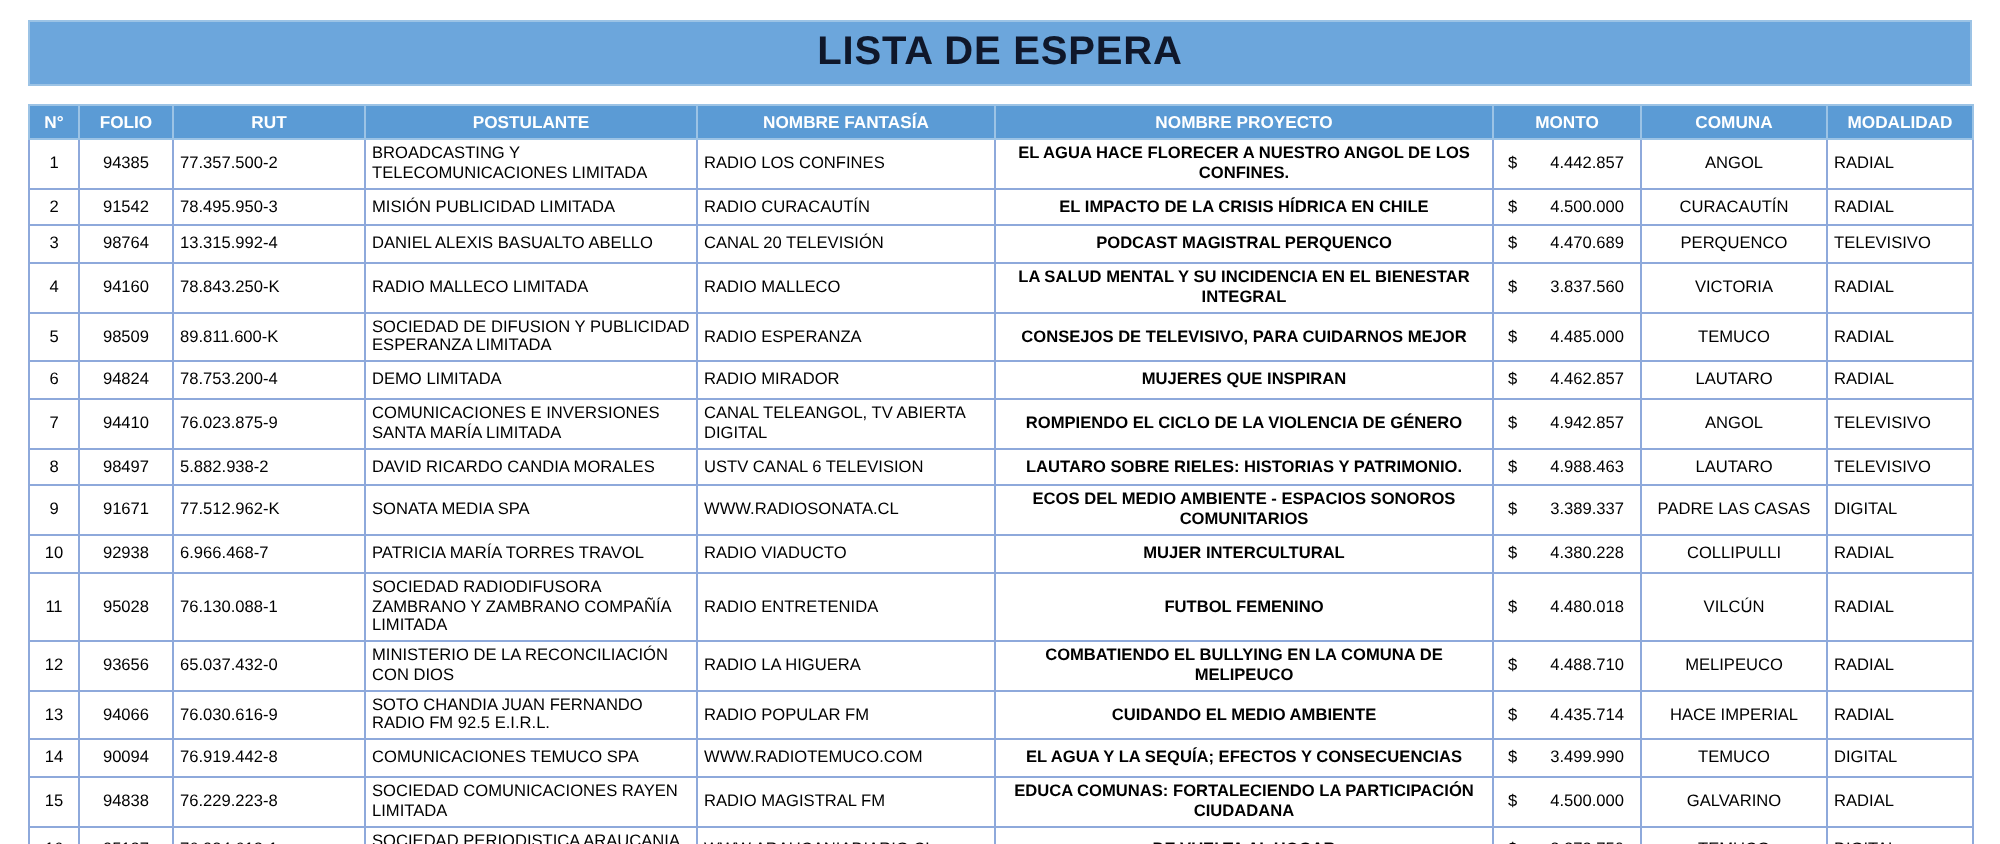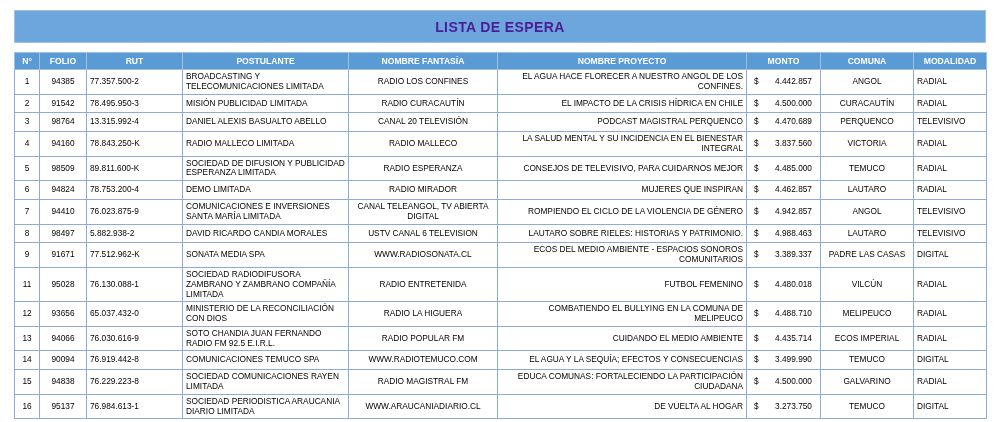--- a/index.html
+++ b/index.html
@@ -22,22 +22,22 @@
     position: absolute;
     left: 14px; top: 10px;
     width: 972px; height: 33px;
     background: #6CA6DC;
     border: 1px solid #9CC3E5;
     display: flex;
     align-items: center;
     justify-content: center;
   }
   .title-bar .title-text {
-    color: #4c1d95;
-    font-size: 14px;
+    color: #0f172a;
+    font-size: 20px;
     font-weight: bold;
     letter-spacing: 0.4px;
   }
 
   
   .table-wrap {
     position: absolute;
     left: 14px; top: 52px;
     width: 972px;
   }
@@ -73,22 +73,22 @@
   col.c-fan  { width: 149px; }
   col.c-pro  { width: 249px; }
   col.c-mon  { width: 74px; }
   col.c-com  { width: 93px; }
   col.c-mod  { width: 73px; }
 
   td.num   { text-align: center; }
   td.fol   { text-align: center; }
   td.rut   { text-align: left; }
   td.pos   { text-align: left; }
-  td.fan   { text-align: center; }
-  td.pro   { text-align: right; }
+  td.fan   { text-align: left; }
+  td.pro   { text-align: center; font-weight: bold; }
   td.com   { text-align: center; }
   td.mod   { text-align: left; }
 
   td.mon {
     padding: 0;
   }
   td.mon .money {
     display: flex;
     align-items: center;
     justify-content: space-between;
@@ -272,20 +272,36 @@
             <td class="mon">
               <div class="money">
                 <span class="cur">$</span>
                 <span class="amt">3.389.337</span>
               </div>
             </td>
             <td class="com">PADRE LAS CASAS</td>
             <td class="mod">DIGITAL</td>
           </tr>
           <tr>
+            <td class="num">10</td>
+            <td class="fol">92938</td>
+            <td class="rut">6.966.468-7</td>
+            <td class="pos">PATRICIA MARÍA TORRES TRAVOL</td>
+            <td class="fan">RADIO VIADUCTO</td>
+            <td class="pro">MUJER INTERCULTURAL</td>
+            <td class="mon">
+              <div class="money">
+                <span class="cur">$</span>
+                <span class="amt">4.380.228</span>
+              </div>
+            </td>
+            <td class="com">COLLIPULLI</td>
+            <td class="mod">RADIAL</td>
+          </tr>
+          <tr>
             <td class="num">11</td>
             <td class="fol">95028</td>
             <td class="rut">76.130.088-1</td>
             <td class="pos">SOCIEDAD RADIODIFUSORA ZAMBRANO Y ZAMBRANO COMPAÑÍA LIMITADA</td>
             <td class="fan">RADIO ENTRETENIDA</td>
             <td class="pro">FUTBOL FEMENINO</td>
             <td class="mon">
               <div class="money">
                 <span class="cur">$</span>
                 <span class="amt">4.480.018</span>
@@ -316,21 +332,21 @@
             <td class="rut">76.030.616-9</td>
             <td class="pos">SOTO CHANDIA JUAN FERNANDO RADIO FM 92.5 E.I.R.L.</td>
             <td class="fan">RADIO POPULAR FM</td>
             <td class="pro">CUIDANDO EL MEDIO AMBIENTE</td>
             <td class="mon">
               <div class="money">
                 <span class="cur">$</span>
                 <span class="amt">4.435.714</span>
               </div>
             </td>
-            <td class="com">ECOS IMPERIAL</td>
+            <td class="com">HACE IMPERIAL</td>
             <td class="mod">RADIAL</td>
           </tr>
           <tr>
             <td class="num">14</td>
             <td class="fol">90094</td>
             <td class="rut">76.919.442-8</td>
             <td class="pos">COMUNICACIONES TEMUCO SPA</td>
             <td class="fan">WWW.RADIOTEMUCO.COM</td>
             <td class="pro">EL AGUA Y LA SEQUÍA; EFECTOS Y CONSECUENCIAS</td>
             <td class="mon">

